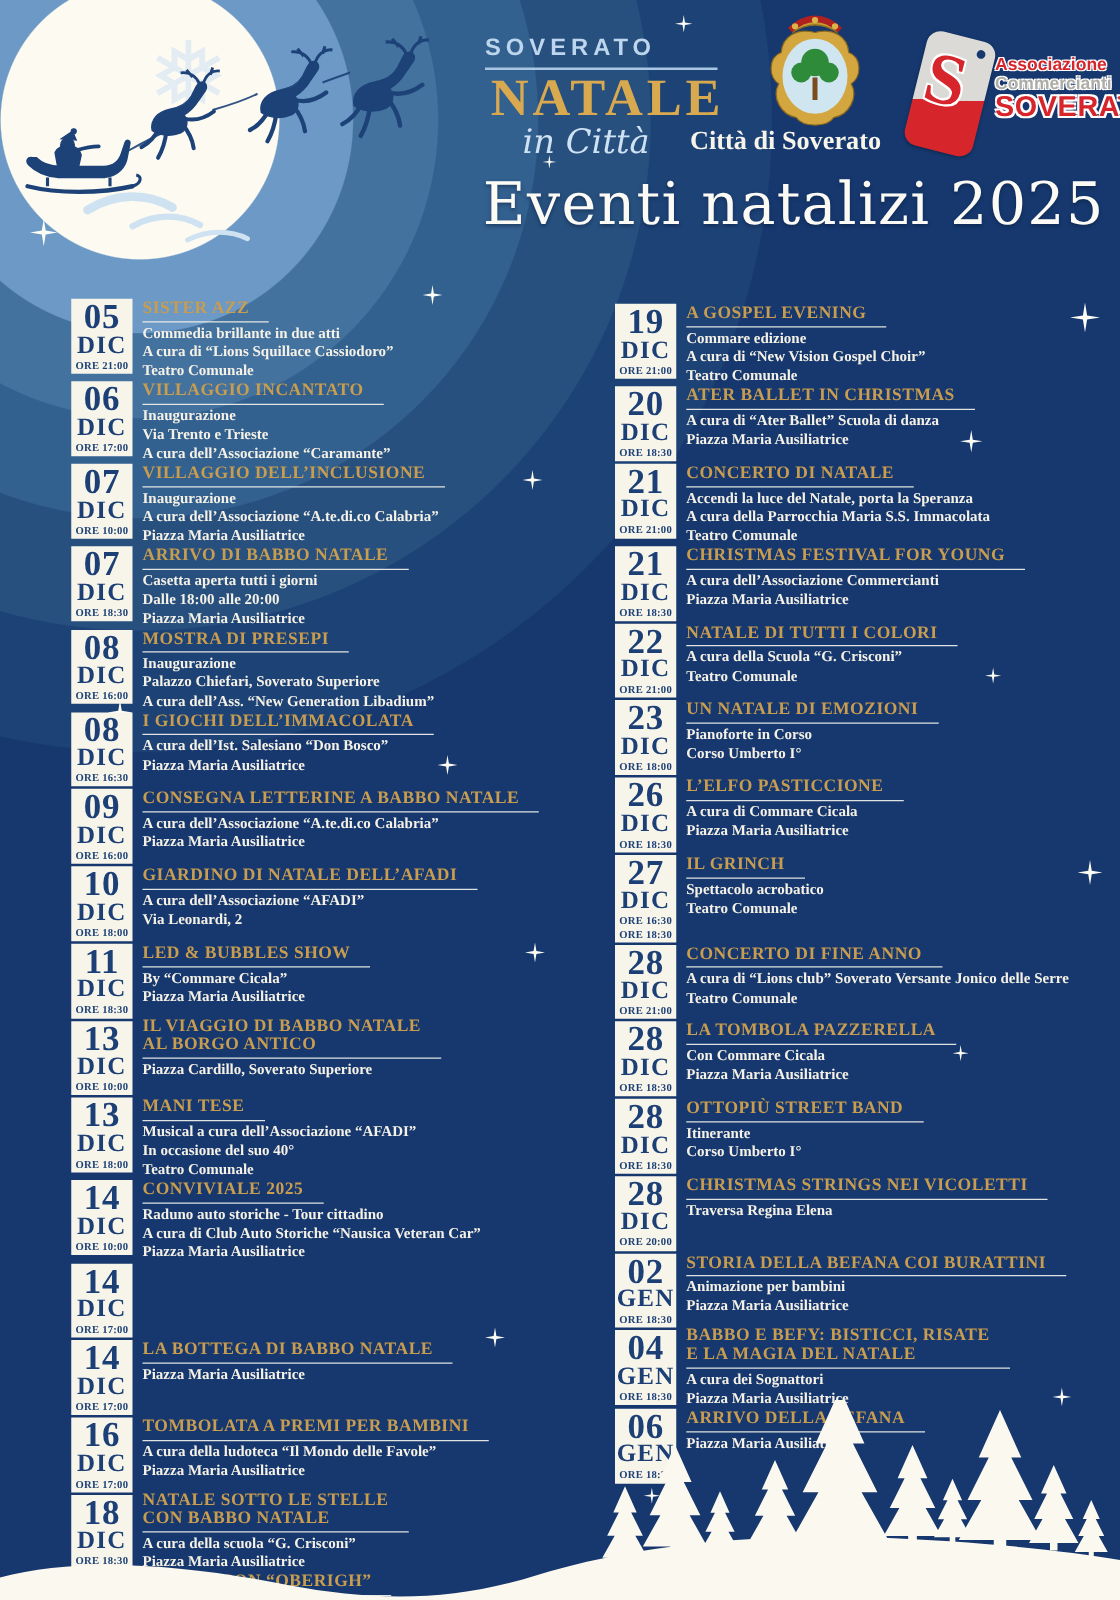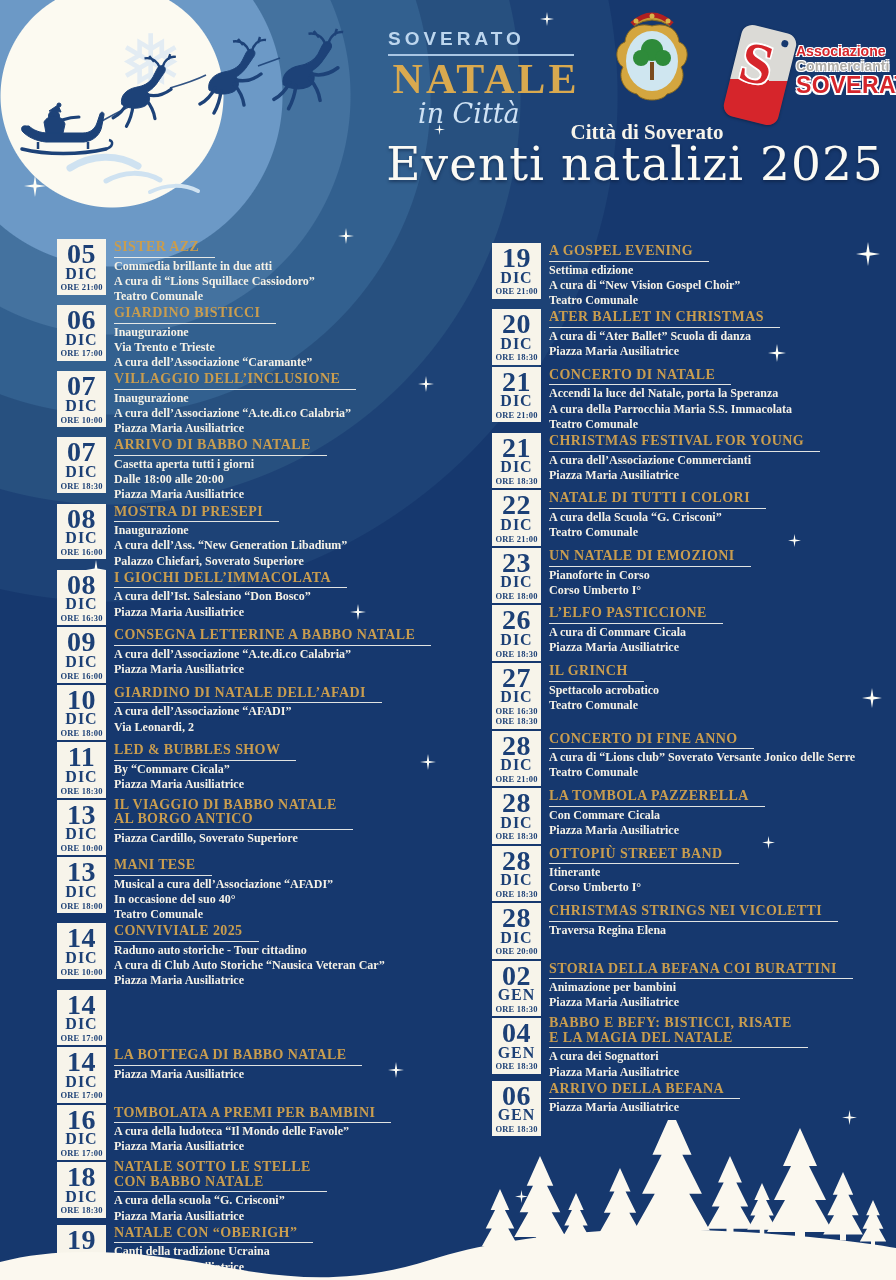--- a/index.html
+++ b/index.html
@@ -23,21 +23,21 @@
     filter:drop-shadow(0 0 2px rgba(255,255,255,.8));
   }
   
   .brand{position:absolute;left:388px;top:28px;width:196px;text-align:left;}
   .brand-top{font-family:"Liberation Sans",sans-serif;font-size:19px;letter-spacing:4px;color:#bdd6ee;font-weight:bold;}
   .brand-rule{height:1.5px;background:#a9c6e4;width:186px;margin:4px 0 2px;}
   .brand-main{font-size:42px;font-weight:bold;color:#d9a94f;letter-spacing:3px;line-height:1;text-align:center;}
   .brand-script{font-family:"DejaVu Serif",serif;font-style:italic;font-size:27px;color:#cfe2f4;margin-left:30px;margin-top:-2px;}
   
   .crest{position:absolute;left:606px;top:12px;width:92px;height:104px;}
-  .crest-caption{position:absolute;left:552px;top:120px;width:190px;text-align:center;
+  .crest-caption{position:absolute;left:552px;top:100px;width:190px;text-align:left;
     font-size:21px;font-weight:bold;color:#f7f4ea;}
   
   .assoc{position:absolute;left:730px;top:24px;width:162px;height:108px;}
   .assoc-tag{position:absolute;left:2px;top:4px;width:56px;height:94px;border-radius:11px;
     transform:rotate(14deg);
     background:linear-gradient(168deg,#dbdad6 0 55%,#d6252b 55% 100%);
     box-shadow:0 1px 3px rgba(0,0,0,.35);}
   .assoc-tag .hole{position:absolute;right:8px;top:7px;width:7px;height:7px;border-radius:50%;background:#16386e;}
   .assoc-tag .s{position:absolute;left:6px;top:8px;font-size:58px;font-weight:bold;color:#d6252b;line-height:1;
     text-shadow:-1.5px -1.5px 0 #fff,1.5px -1.5px 0 #fff,-1.5px 1.5px 0 #fff,1.5px 1.5px 0 #fff;}
@@ -55,21 +55,21 @@
   
   .moon-flake{position:absolute;left:118px;top:18px;font-size:78px;color:#dfeaf4;font-family:"DejaVu Sans",sans-serif;opacity:.85;}
   
   .col{position:absolute;width:402px;}
   .col-left{left:57px;top:226px;margin-top:13px;}
   .col-right{left:492px;top:243px;}
   .event{display:flex;gap:8px;margin-bottom:2px;align-items:flex-start;}
   .badge{background:#f7f4ea;color:#1c4076;width:47px;min-width:47px;text-align:center;
     padding:3px 1px 2px;line-height:1;}
   .badge-day{font-size:28px;font-weight:bold;line-height:.84;letter-spacing:.5px;}
-  .badge-month{font-size:16px;font-weight:bold;letter-spacing:1px;line-height:1.05;}
+  .badge-month{font-size:20px;font-weight:bold;letter-spacing:1px;line-height:1.05;}
   .badge-time{font-size:8.5px;font-weight:bold;line-height:1.2;white-space:nowrap;letter-spacing:.2px;}
   .etext{flex:1;margin-top:-2px;}
   .etitle{display:inline-block;color:#c99d4f;font-weight:bold;font-size:14px;line-height:1.05;
     letter-spacing:.4px;border-bottom:1.5px solid rgba(243,242,235,.92);
     padding:0 16px 2px 0;white-space:pre-line;}
   .edetail{color:#f5f1e6;font-weight:bold;font-size:12px;line-height:1.18;margin-top:1px;}
   
   .snow-svg{position:absolute;left:0;bottom:0;}
   .scene-svg{position:absolute;left:0;top:0;}
 </style>
@@ -193,21 +193,21 @@
             <div class="edetail">A cura di “Lions Squillace Cassiodoro”</div>
             <div class="edetail">Teatro Comunale</div>
           </div></div>
       </div>
       <div class="event">
         <div class="badge">
           <div class="badge-day">06</div>
           <div class="badge-month">DIC</div>
           <div class="badge-time">ORE 17:00</div>
         </div>
-        <div class="etext"><div class="etitle">GIARDINO BISTICCI</div><div class="edetails">
+        <div class="etext"><div class="etitle">VILLAGGIO INCANTATO</div><div class="edetails">
             <div class="edetail">Inaugurazione</div>
             <div class="edetail">Via Trento e Trieste</div>
             <div class="edetail">A cura dell’Associazione “Caramante”</div>
           </div></div>
       </div>
       <div class="event">
         <div class="badge">
           <div class="badge-day">07</div>
           <div class="badge-month">DIC</div>
           <div class="badge-time">ORE 10:00</div>
@@ -231,22 +231,22 @@
           </div></div>
       </div>
       <div class="event">
         <div class="badge">
           <div class="badge-day">08</div>
           <div class="badge-month">DIC</div>
           <div class="badge-time">ORE 16:00</div>
         </div>
         <div class="etext"><div class="etitle">MOSTRA DI PRESEPI</div><div class="edetails">
             <div class="edetail">Inaugurazione</div>
+            <div class="edetail">Palazzo Chiefari, Soverato Superiore</div>
             <div class="edetail">A cura dell’Ass. “New Generation Libadium”</div>
-            <div class="edetail">Palazzo Chiefari, Soverato Superiore</div>
           </div></div>
       </div>
       <div class="event">
         <div class="badge">
           <div class="badge-day">08</div>
           <div class="badge-month">DIC</div>
           <div class="badge-time">ORE 16:30</div>
         </div>
         <div class="etext"><div class="etitle">I GIOCHI DELL’IMMACOLATA</div><div class="edetails">
             <div class="edetail">A cura dell’Ist. Salesiano “Don Bosco”</div>
@@ -374,21 +374,21 @@
       </div>
     </div>
   <div class="col col-right" id="col-right">
       <div class="event">
         <div class="badge">
           <div class="badge-day">19</div>
           <div class="badge-month">DIC</div>
           <div class="badge-time">ORE 21:00</div>
         </div>
         <div class="etext"><div class="etitle">A GOSPEL EVENING</div><div class="edetails">
-            <div class="edetail">Settima edizione</div>
+            <div class="edetail">Commare edizione</div>
             <div class="edetail">A cura di “New Vision Gospel Choir”</div>
             <div class="edetail">Teatro Comunale</div>
           </div></div>
       </div>
       <div class="event">
         <div class="badge">
           <div class="badge-day">20</div>
           <div class="badge-month">DIC</div>
           <div class="badge-time">ORE 18:30</div>
         </div>

